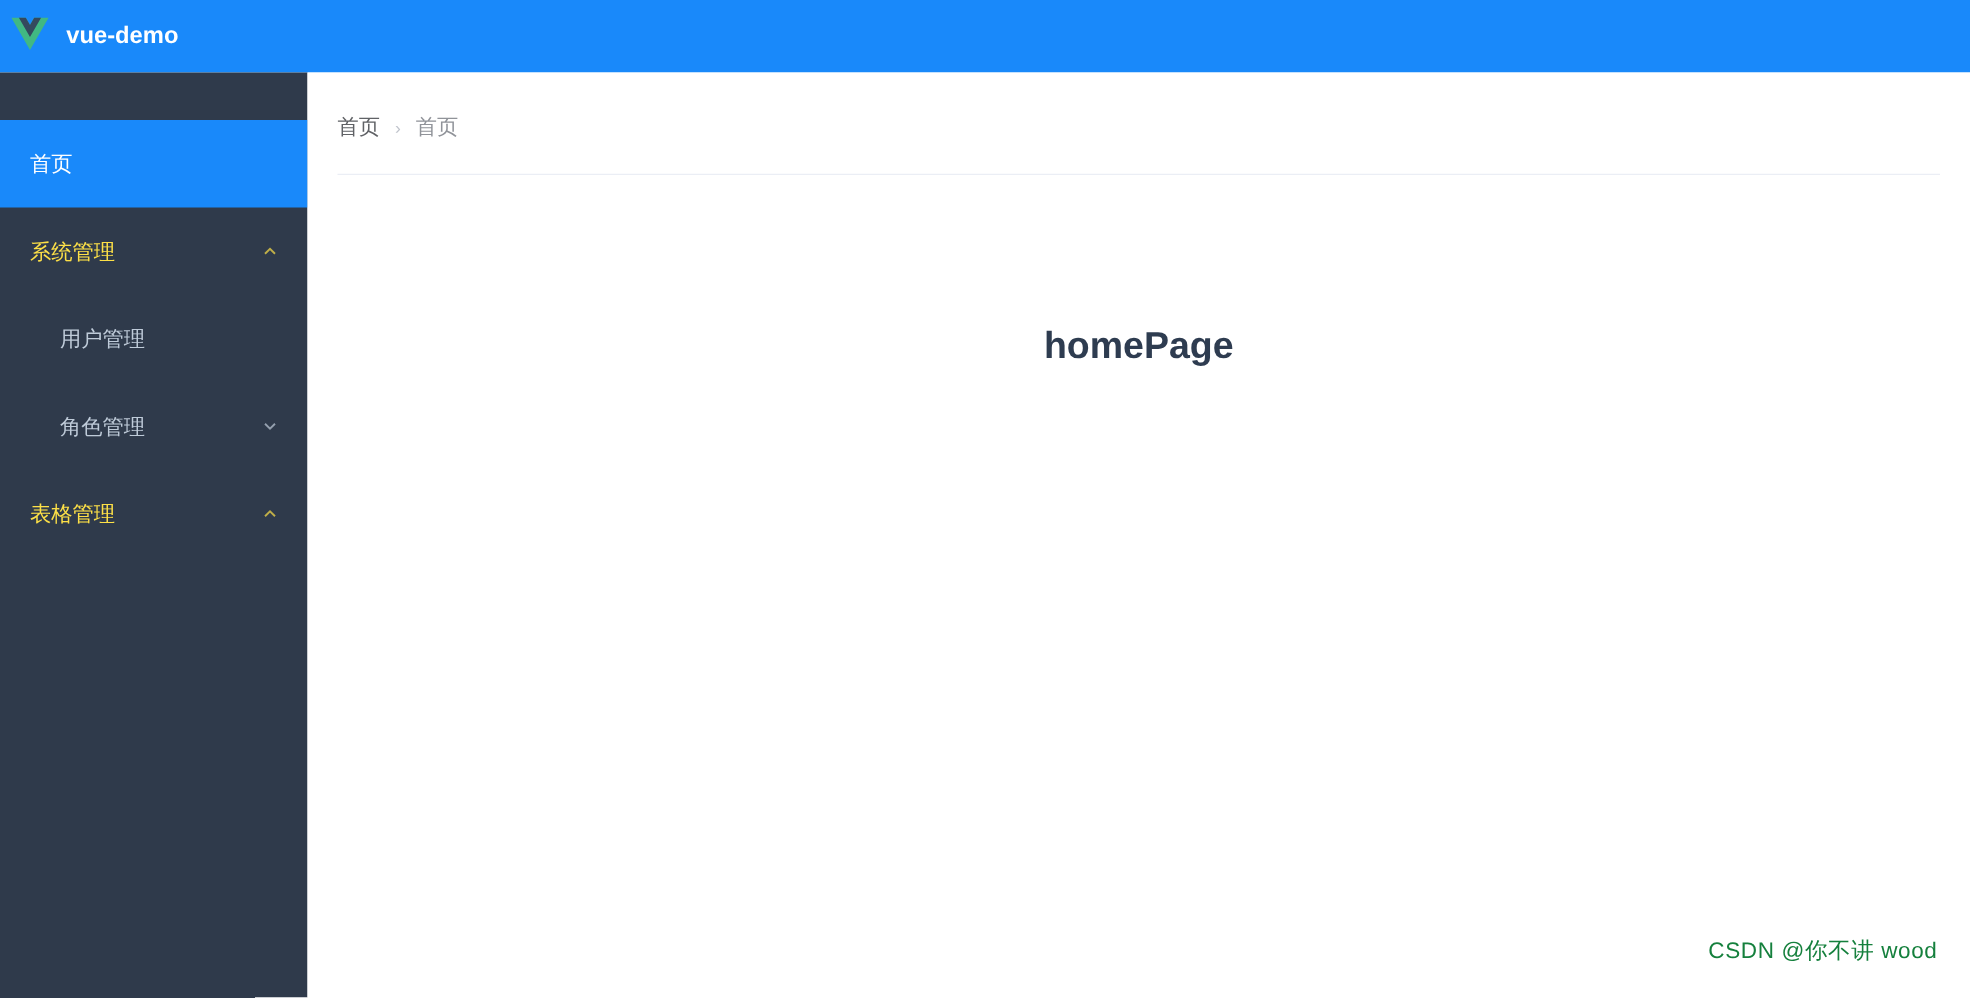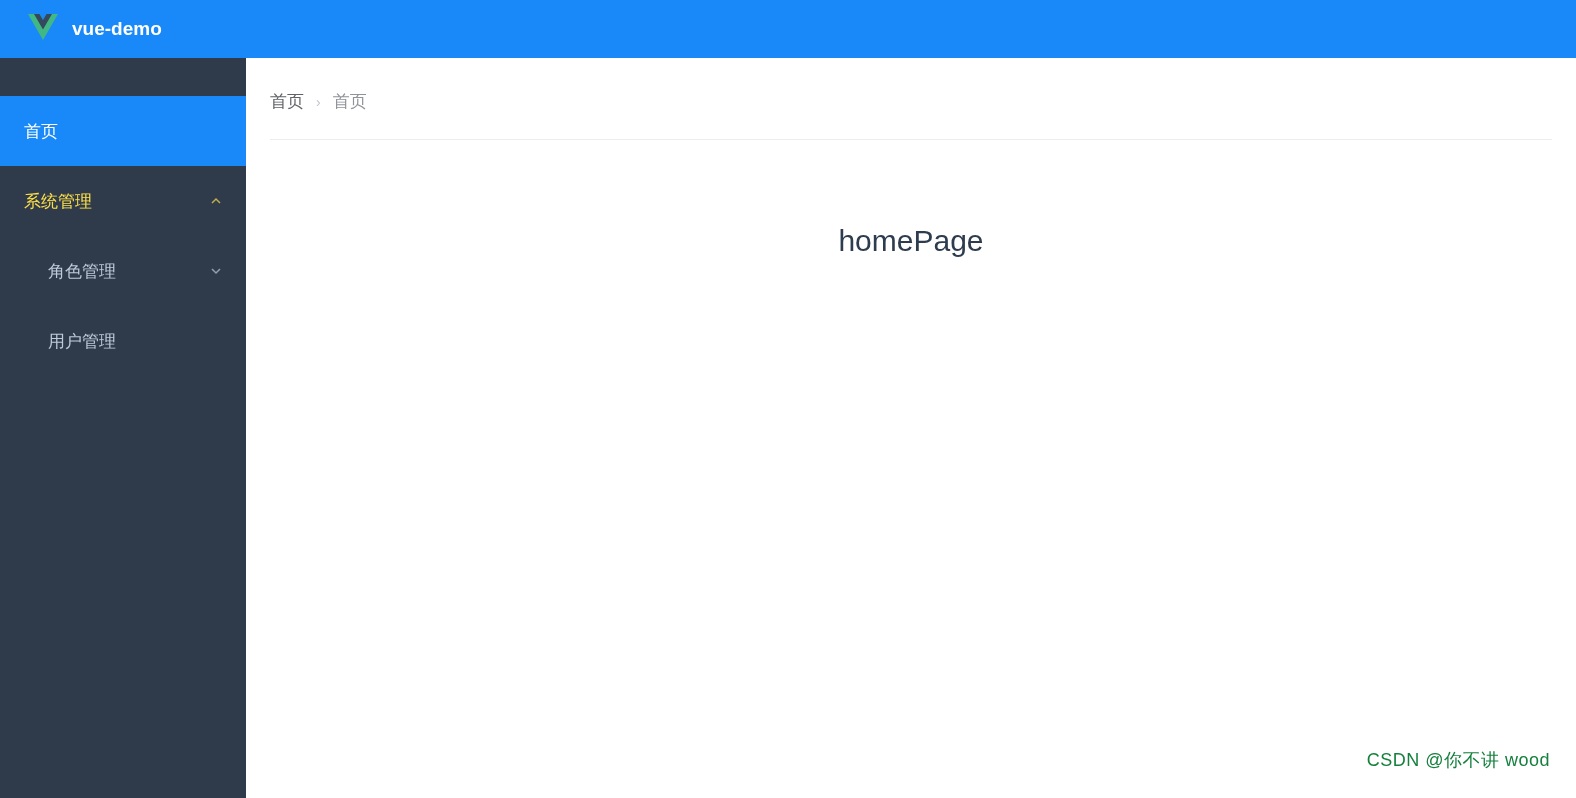--- a/index.html
+++ b/index.html
@@ -12,21 +12,21 @@
       width: 1576px;
       height: 798px;
       overflow: hidden;
       position: relative;
     }
     .header {
       height: 58px;
       background-color: #1989fa;
       display: flex;
       align-items: center;
-      padding: 0 28px;
+      padding: 0 9px;
     }
     .logo {
       display: flex;
       align-items: center;
       gap: 14px;
     }
     .logo-icon {
       width: 30px;
       height: 30px;
     }
@@ -105,23 +105,23 @@
     }
     .breadcrumb-item.current {
       color: #909399;
     }
     .breadcrumb-sep {
       color: #c0c4cc;
       font-size: 14px;
     }
     .content-heading {
       text-align: center;
-      margin-top: 84px;
+      margin-top: 120px;
       font-size: 30px;
-      font-weight: 400;
+      font-weight: 700;
       color: #2e3c50;
     }
     .watermark {
       position: absolute;
       bottom: 26px;
       right: 26px;
       font-size: 18px;
       color: #15803d;
       font-weight: 400;
       letter-spacing: 0.5px;
@@ -152,32 +152,40 @@
     <div class="menu-item">
       <span>系统管理</span>
       <span class="chevron">
         <svg viewBox="0 0 12 12">
             <polyline points="2,8 6,4 10,8"></polyline>
           </svg>
       </span>
     </div>
 
     <div class="submenu-item">
+      <span>用户管理</span>
+    </div>
+
+    <div class="submenu-item">
       <span>角色管理</span>
       <span class="chevron">
         <svg viewBox="0 0 12 12">
             <polyline points="2,4 6,8 10,4"></polyline>
           </svg>
       </span>
     </div>
 
-    <div class="submenu-item">
-      <span>用户管理</span>
+    <div class="menu-item">
+      <span>表格管理</span>
+      <span class="chevron">
+        <svg viewBox="0 0 12 12">
+            <polyline points="2,8 6,4 10,8"></polyline>
+          </svg>
+      </span>
     </div>
-
 
 
   </aside>
 
   <main class="main">
     <nav class="breadcrumb">
       <span class="breadcrumb-item">首页</span>
       <span class="breadcrumb-sep">›</span>
       <span class="breadcrumb-item current">首页</span>
     </nav>

